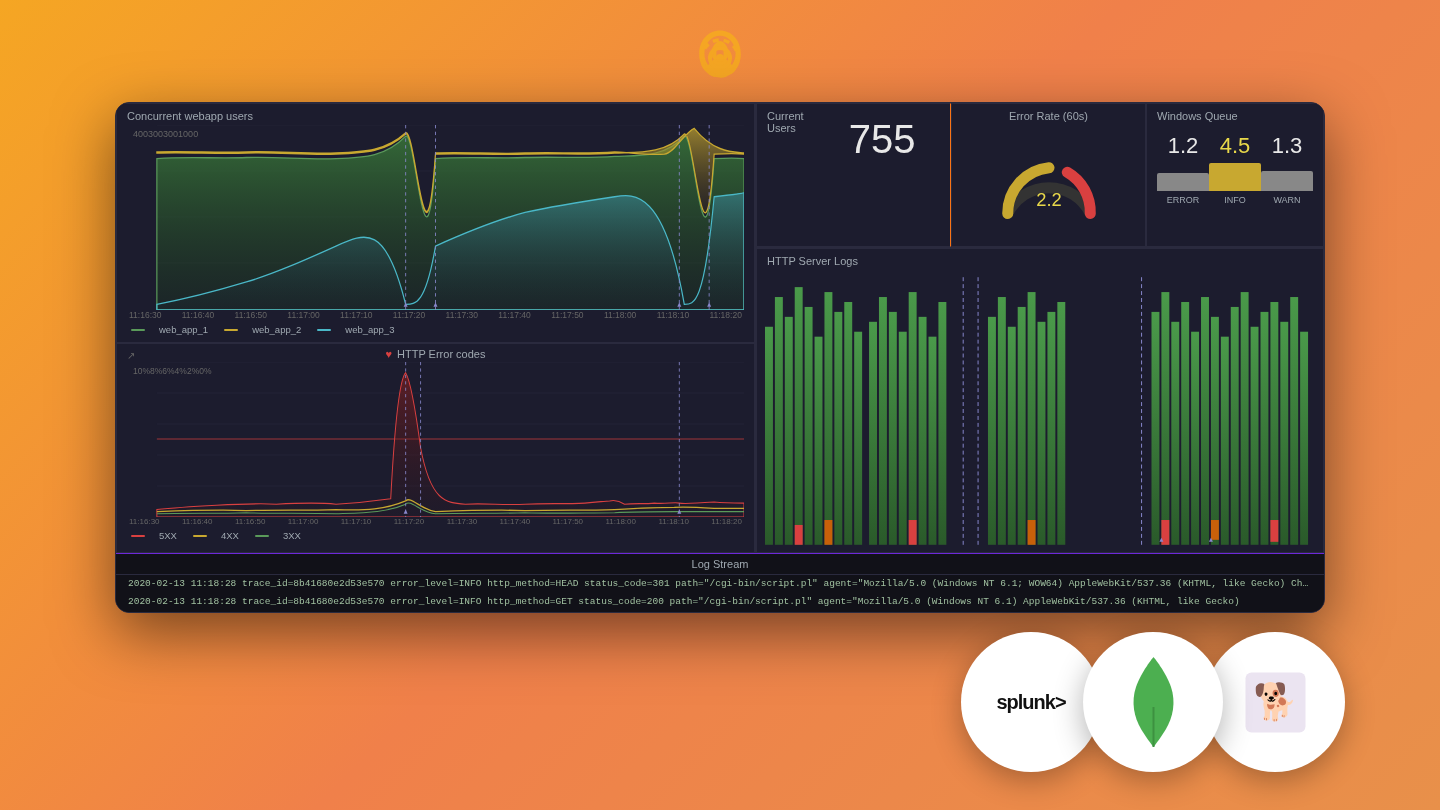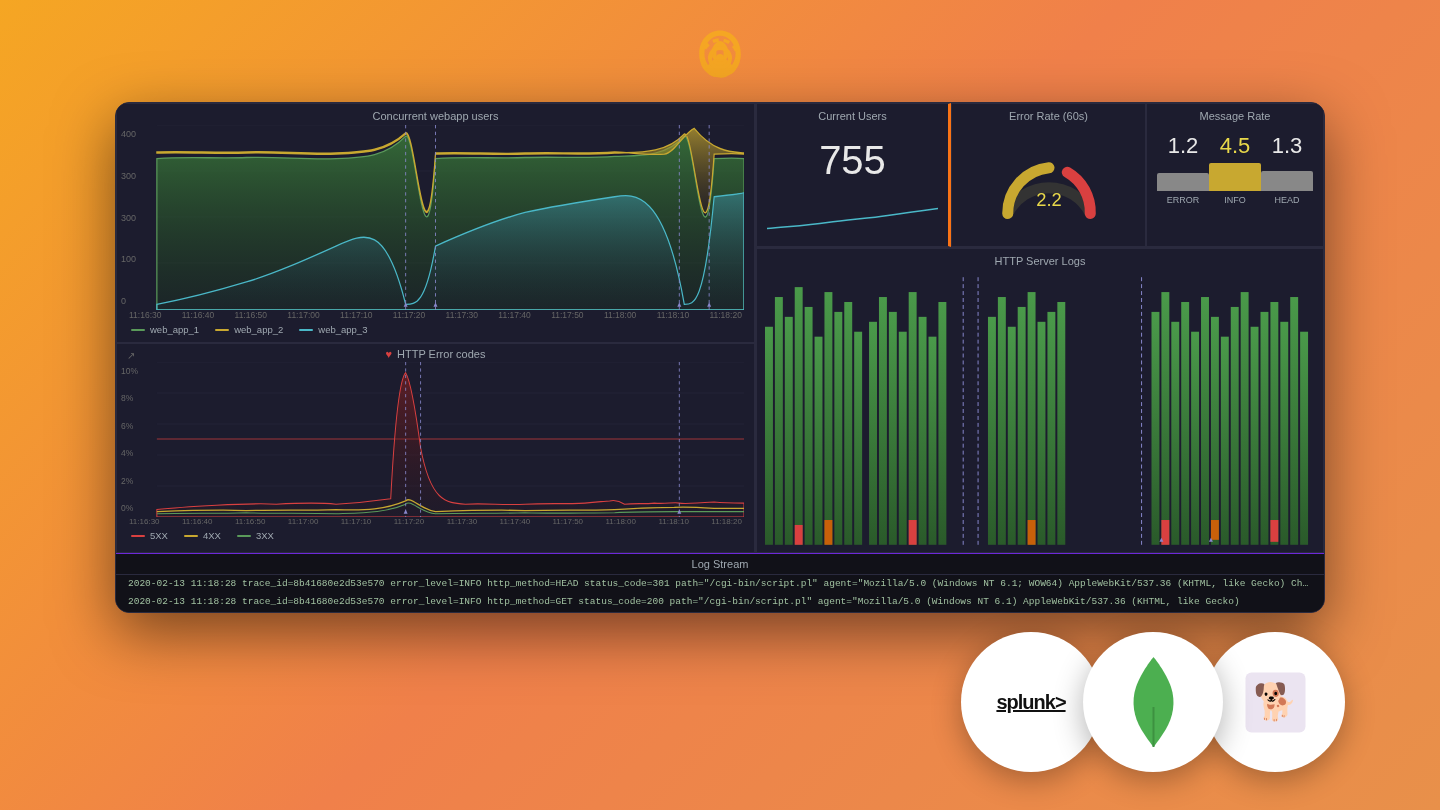--- a/index.html
+++ b/index.html
@@ -58,21 +58,21 @@
     
     .panel {
       background: #1c1c2e;
       border: 1px solid #2a2a3e;
       position: relative;
     }
 
     .panel-title {
       font-size: 11px;
       color: #9fa8b0;
-      text-align: center;
+      text-align: left;
       padding: 6px 10px 3px;
       font-weight: 400;
     }
 
     
     .concurrent-panel {
       height: 240px;
       border-bottom: 1px solid #2a2a3e;
     }
 
@@ -91,21 +91,21 @@
       display: flex;
       gap: 16px;
       padding: 4px 14px 4px;
       font-size: 9.5px;
       color: #9fa8b0;
     }
 
     .legend-item {
       display: flex;
       align-items: center;
-      gap: 5px;
+      gap: 14px;
     }
 
     .legend-dot {
       width: 14px;
       height: 2px;
       border-radius: 1px;
     }
 
     
     .http-error-panel {
@@ -133,23 +133,23 @@
 
     
     .right-top-row {
       display: flex;
       height: 145px;
       border-bottom: 1px solid #2a2a3e;
     }
 
     .current-users-panel {
       width: 195px;
-      border-right: 3px solid #f97316;
-      display: flex;
-      flex-direction: column;
+      border-right: 1px solid #f97316;
+      display: flex;
+      flex-direction: row;
     }
 
     .users-number {
       font-size: 40px;
       font-weight: 300;
       color: #e8e8e8;
       text-align: center;
       padding: 15px 35px 0;
       line-height: 1;
     }
@@ -275,25 +275,25 @@
     }
 
     
     .gauge-svg {
       width: 110px;
       height: 80px;
     }
 
     .y-axis-labels {
       position: absolute;
-      left: 4px;
+      left: 16px;
       top: 0;
       height: 100%;
       display: flex;
-      flex-direction: column;
+      flex-direction: row;
       justify-content: space-between;
       font-size: 9px;
       color: #666;
       padding: 4px 0;
     }
 
     .x-axis-labels {
       display: flex;
       justify-content: space-between;
       padding: 0 12px;
@@ -502,41 +502,41 @@
               <path d="M80,25 A50,50 0 0,1 105,70" fill="none" stroke="#d94040" stroke-width="12" stroke-linecap="round"></path>
 
               <path d="M15,70 A50,50 0 0,1 60,20" fill="none" stroke="#c8a830" stroke-width="12" stroke-linecap="round"></path>
 
               <text x="60" y="62" text-anchor="middle" font-size="20" fill="#e8d84a" font-weight="500">2.2</text>
             </svg>
           </div>
         </div>
 
         <div class="message-queue-panel panel">
-          <div class="panel-title">Message Rate</div>
+          <div class="panel-title">Windows Queue</div>
           <div class="mq-values">
             <div class="mq-item">
               <span class="mq-value">1.2</span>
             </div>
             <div class="mq-item">
               <span class="mq-value" style="color:#e8d84a;">4.5</span>
             </div>
             <div class="mq-item">
               <span class="mq-value">1.3</span>
             </div>
           </div>
           <div class="mq-bar-container">
             <div class="mq-bar" style="height:18px; background:#888;"></div>
             <div class="mq-bar" style="height:28px; background:#c8a830;"></div>
             <div class="mq-bar" style="height:20px; background:#888;"></div>
           </div>
           <div class="mq-labels">
             <div class="mq-label">ERROR</div>
             <div class="mq-label">INFO</div>
-            <div class="mq-label">HEAD</div>
+            <div class="mq-label">WARN</div>
           </div>
         </div>
       </div>
 
       <div class="panel http-logs-panel">
         <div class="panel-title">HTTP Server Logs</div>
         <div style="flex:1; padding:4px 8px; overflow:hidden;">
           <svg viewBox="0 0 555 270" width="100%" height="100%">
 
             <defs>
@@ -615,21 +615,21 @@
 
   <div class="log-stream-area">
     <div class="log-stream-title">Log Stream</div>
     <div class="log-line">2020-02-13 11:18:28  trace_id=8b41680e2d53e570 error_level=INFO http_method=HEAD status_code=301 path="/cgi-bin/script.pl" agent="Mozilla/5.0 (Windows NT 6.1; WOW64) AppleWebKit/537.36 (KHTML, like Gecko) Chrome/47.0.2526.106 Safari/537.36"</div>
     <div class="log-line">2020-02-13 11:18:28  trace_id=8b41680e2d53e570 error_level=INFO http_method=GET status_code=200 path="/cgi-bin/script.pl" agent="Mozilla/5.0 (Windows NT 6.1) AppleWebKit/537.36 (KHTML, like Gecko)</div>
   </div>
 </div>
 
 <div style="position:fixed; bottom:38px; right:95px; display:flex; align-items:center;">
   <div class="logo-circle">
-    <span style="font-size:20px; font-weight:800; color:#111; font-family:'Helvetica Neue',sans-serif; letter-spacing:-1px;text-decoration:underline;">splunk&gt;</span>
+    <span style="font-size:20px; font-weight:800; color:#111; font-family:'Helvetica Neue',sans-serif; letter-spacing:-1px;">splunk&gt;</span>
   </div>
   <div class="logo-circle" style="margin-left:-18px; z-index:1;">
     <svg width="55" height="90" viewBox="0 0 55 90">
       <path d="M27.5 0 C27.5 0 15 15 10 30 C5 45 8 60 15 72 C20 80 25 87 27.5 90 C30 87 35 80 40 72 C47 60 50 45 45 30 C40 15 27.5 0 27.5 0Z" fill="#4CAF50"></path>
       <ellipse cx="27.5" cy="75" rx="5" ry="12" fill="#4CAF50"></ellipse>
       <line x1="27.5" y1="50" x2="27.5" y2="90" stroke="#3d9140" stroke-width="2"></line>
     </svg>
   </div>
   <div class="logo-circle" style="margin-left:-18px; z-index:0;">
     <svg width="75" height="75" viewBox="0 0 100 100">

